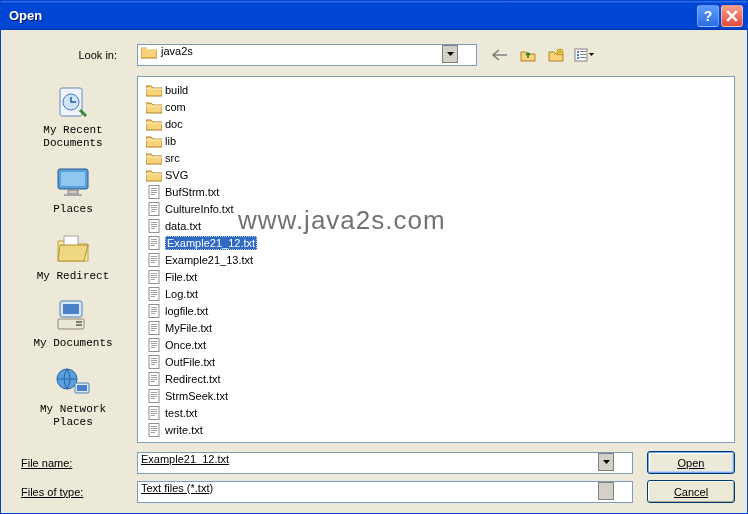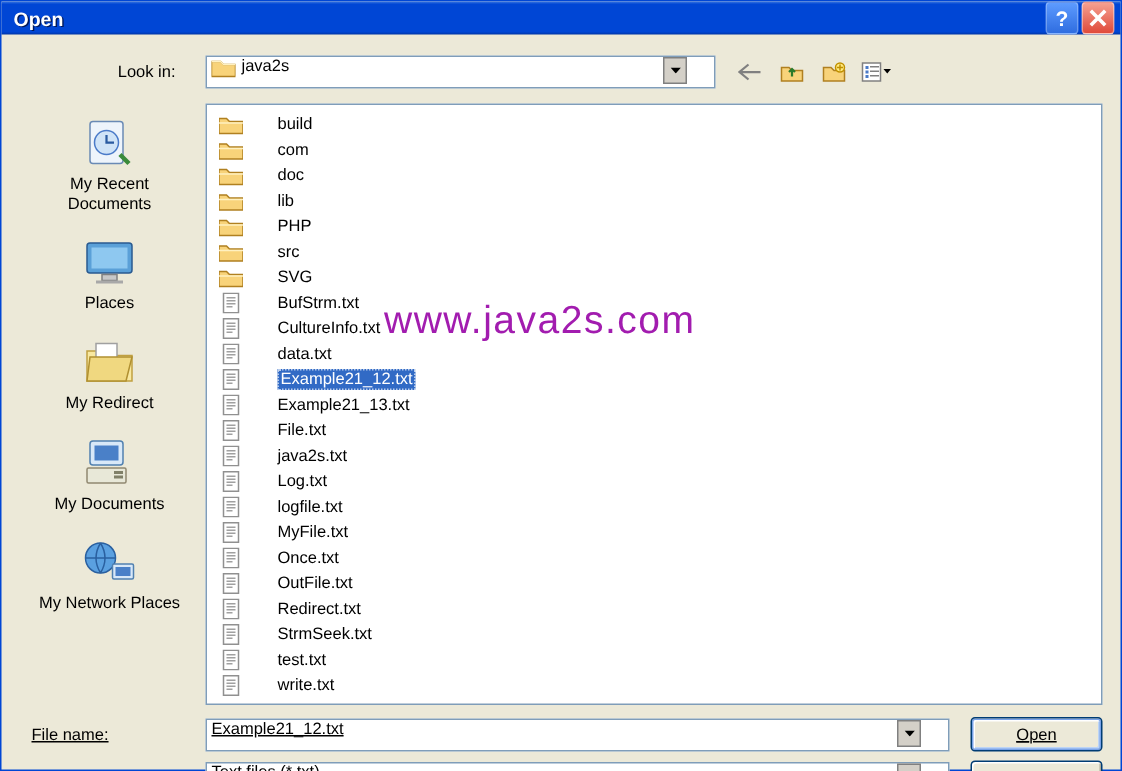--- a/index.html
+++ b/index.html
@@ -34,36 +34,37 @@
     .combo .combo-text { flex:1; }
     .combo .combo-arrow { width:16px; height:18px; background:#d4d0c8; border:1px solid #808080; display:flex; align-items:center; justify-content:center; }
     .combo .combo-arrow svg{width:7px;height:4px;}
     .folder-ico { width:16px; height:14px; margin-right:4px; display:inline-flex; }
     .toolbar-icons { margin-left:12px; display:flex; gap:6px; }
     .toolbar-icons .tb { width:22px; height:20px; display:flex; align-items:center; justify-content:center; }
     .main-area { display:flex; flex:1; margin-top:6px; margin-bottom:8px; }
     .places {
       width:128px; display:flex; flex-direction:column; align-items:center;
       padding-top:8px;
+      font-family:Liberation Mono, monospace;
     }
     .place { width:100px; text-align:center; margin-bottom:14px; }
     .place .pic { width:44px; height:38px; margin:0 auto 2px; display:flex; align-items:center; justify-content:center; }
     .place .plabel { font-size:11px; color:#000; line-height:1.15; }
     .file-list {
       flex:1; background:#fff; border:1px solid #7f9db9;
       padding:4px 6px; position:relative; overflow:hidden;
       display:flex; flex-direction:column; flex-wrap:wrap; align-content:flex-start;
       column-gap:30px;
     }
     .file-item { display:flex; align-items:center; height:17px; padding:0 2px; width:150px; }
     .file-item .f-icon { width:16px; height:14px; margin-right:3px; display:inline-flex; align-items:center; justify-content:center; flex-shrink:0; }
-    .file-item .f-name { white-space:nowrap;margin-left:20px; }
+    .file-item .f-name { white-space:nowrap; }
     .file-item.selected { }
     .file-item.selected .f-name { background:#316ac5; color:#fff; border:1px dotted #fffa; padding:0 1px; }
-    .watermark { position:absolute; left:118px; top:130px; font:26px/1 Arial,sans-serif; color:#a21caf; letter-spacing:1px; pointer-events:none; z-index:0;}
+    .watermark { position:absolute; left:100px; top:130px; font:26px/1 Arial,sans-serif; color:#737373; letter-spacing:1px; pointer-events:none; z-index:0;}
     .bottom { display:flex; flex-direction:column; gap:6px; padding-left:0; }
     .bottom-row { display:flex; align-items:center;text-decoration:underline; }
     .bottom-row .label { width:128px; text-align:left; padding-left:12px; padding-right:8px; }
     .bottom-row .combo { flex:1; }
     .btn {
       width:88px; height:23px; margin-left:14px;
       background:#ece9d8; border:1px solid #003c74; border-radius:3px;
       font-size:11px; display:flex; align-items:center; justify-content:center;
       box-shadow:inset 1px 1px 0 #fff, inset -1px -1px 0 #aca899;
     }
@@ -236,29 +237,20 @@
             </span>
             <span class="f-name">lib</span>
           </div>
           <div class="file-item">
             <span class="f-icon">
               <svg width="16" height="14" viewBox="0 0 16 14">
                 <path d="M0 3 h5 l2 2 h9 v8 H0 z" fill="#f8d37a" stroke="#b08020"></path>
                 <path d="M0 6 h16" stroke="#fff1c1"></path>
               </svg>
             </span>
-            <span class="f-name">PHP</span>
-          </div>
-          <div class="file-item">
-            <span class="f-icon">
-              <svg width="16" height="14" viewBox="0 0 16 14">
-                <path d="M0 3 h5 l2 2 h9 v8 H0 z" fill="#f8d37a" stroke="#b08020"></path>
-                <path d="M0 6 h16" stroke="#fff1c1"></path>
-              </svg>
-            </span>
             <span class="f-name">src</span>
           </div>
           <div class="file-item">
             <span class="f-icon">
               <svg width="16" height="14" viewBox="0 0 16 14">
                 <path d="M0 3 h5 l2 2 h9 v8 H0 z" fill="#f8d37a" stroke="#b08020"></path>
                 <path d="M0 6 h16" stroke="#fff1c1"></path>
               </svg>
             </span>
             <span class="f-name">SVG</span>
@@ -327,32 +319,20 @@
             <span class="f-icon">
               <svg width="14" height="14" viewBox="0 0 14 14">
                 <rect x="2" y="0.5" width="10" height="13" fill="#fff" stroke="#909090"></rect>
                 <rect x="4" y="3" width="6" height="1" fill="#a0a0a0"></rect>
                 <rect x="4" y="5" width="6" height="1" fill="#a0a0a0"></rect>
                 <rect x="4" y="7" width="6" height="1" fill="#a0a0a0"></rect>
                 <rect x="4" y="9" width="4" height="1" fill="#a0a0a0"></rect>
               </svg>
             </span>
             <span class="f-name">File.txt</span>
-          </div>
-          <div class="file-item">
-            <span class="f-icon">
-              <svg width="14" height="14" viewBox="0 0 14 14">
-                <rect x="2" y="0.5" width="10" height="13" fill="#fff" stroke="#909090"></rect>
-                <rect x="4" y="3" width="6" height="1" fill="#a0a0a0"></rect>
-                <rect x="4" y="5" width="6" height="1" fill="#a0a0a0"></rect>
-                <rect x="4" y="7" width="6" height="1" fill="#a0a0a0"></rect>
-                <rect x="4" y="9" width="4" height="1" fill="#a0a0a0"></rect>
-              </svg>
-            </span>
-            <span class="f-name">java2s.txt</span>
           </div>
           <div class="file-item">
             <span class="f-icon">
               <svg width="14" height="14" viewBox="0 0 14 14">
                 <rect x="2" y="0.5" width="10" height="13" fill="#fff" stroke="#909090"></rect>
                 <rect x="4" y="3" width="6" height="1" fill="#a0a0a0"></rect>
                 <rect x="4" y="5" width="6" height="1" fill="#a0a0a0"></rect>
                 <rect x="4" y="7" width="6" height="1" fill="#a0a0a0"></rect>
                 <rect x="4" y="9" width="4" height="1" fill="#a0a0a0"></rect>
               </svg>

